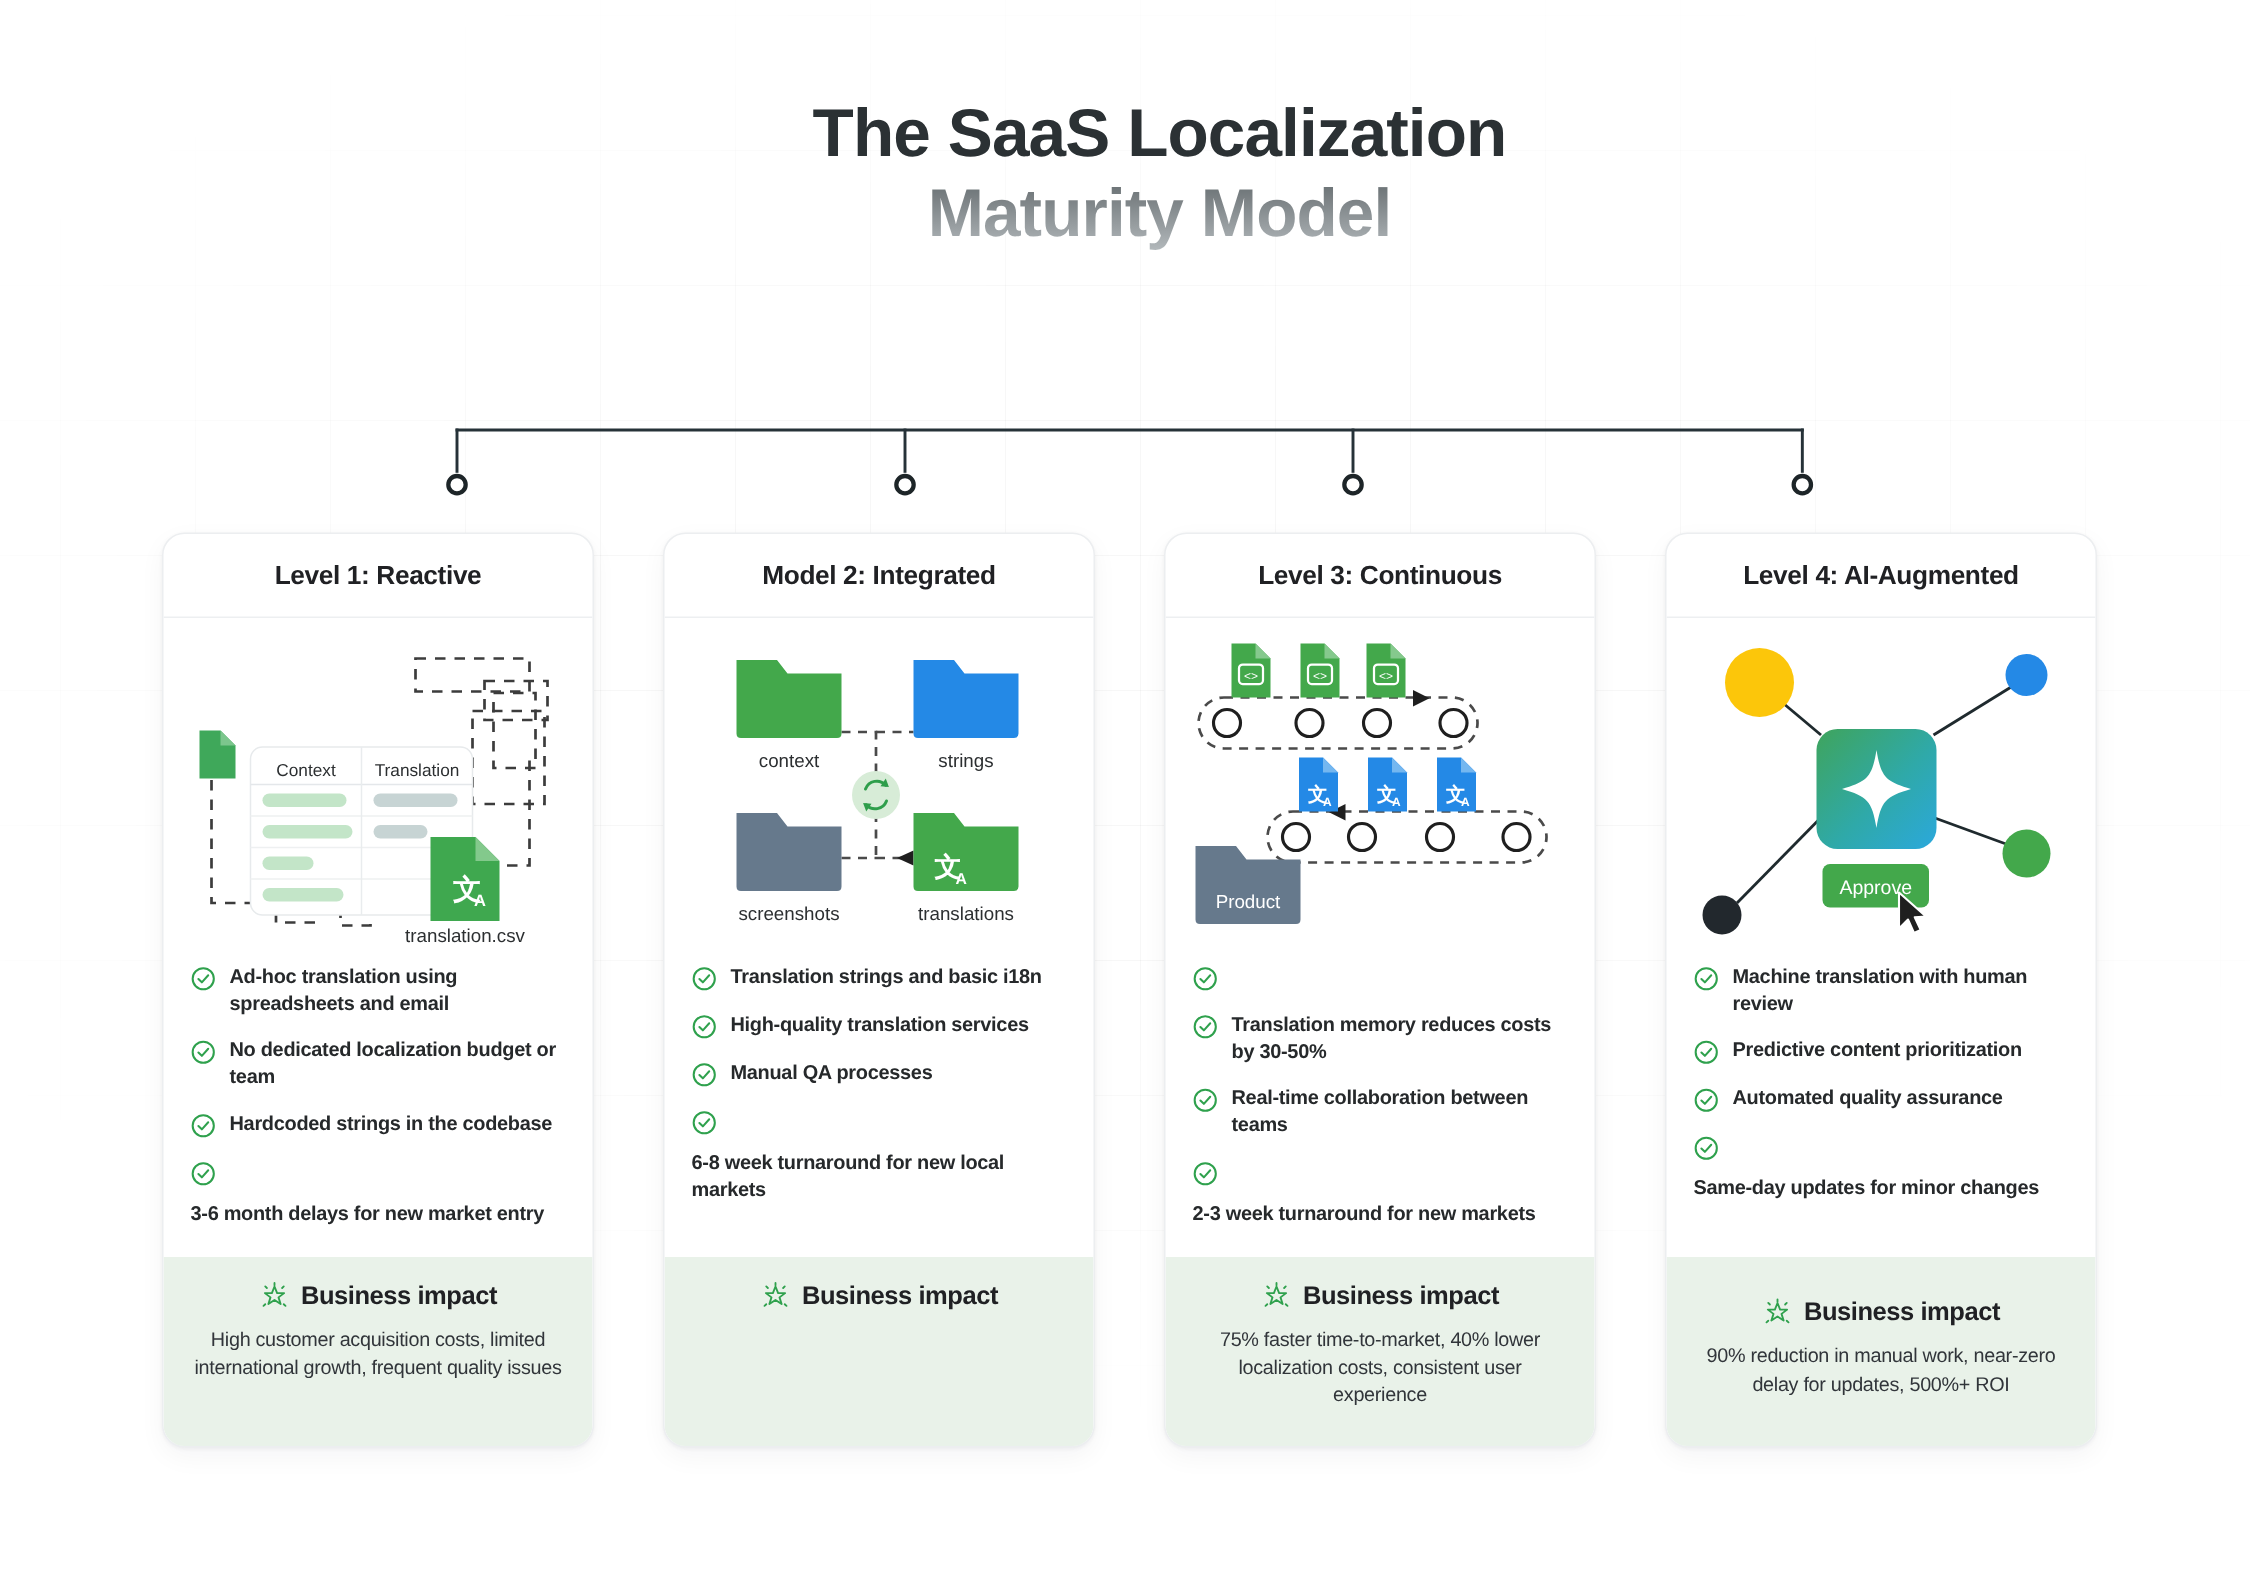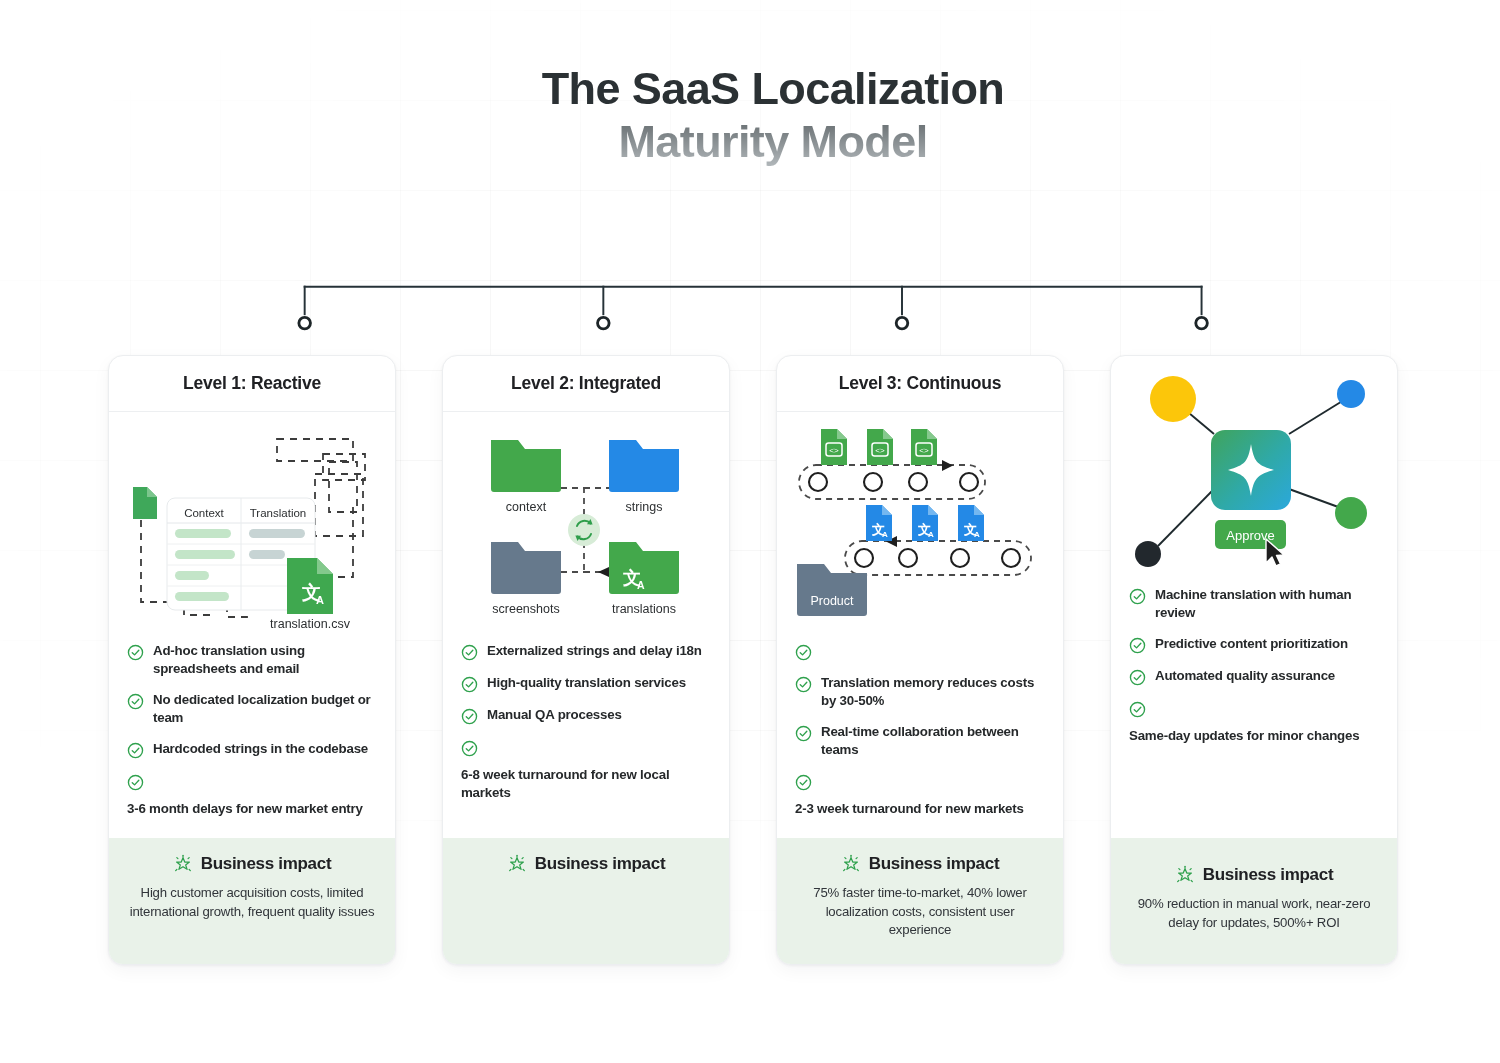--- a/index.html
+++ b/index.html
@@ -230,21 +230,21 @@
             <line x1="20.8" y1="19.9" x2="19.4" y2="18.6"></line>
           </g>
         </svg>
         <span class="foot-title">Business impact</span>
       </div>
       <div class="foot-body">High customer acquisition costs, limited international growth, frequent quality issues</div>
     </div>
   </div>
 
   <div class="card card-2">
-    <div class="card-head">Level 2: Integrated</div>
+    <div class="card-head">Model 2: Integrated</div>
     <div class="card-illo">
       <svg width="283" height="226" viewBox="0 0 283 226">
 
         <g stroke="#4a4a4a" stroke-width="1.8" fill="none" stroke-dasharray="6 5">
           <path d="M118 76 L141 76 L141 160"></path>
           <path d="M141 76 L166 76"></path>
           <path d="M118 160 L141 160"></path>
           <path d="M141 160 L158 160"></path>
         </g>
         <path d="M166 155 L155 160 L166 165 Z" fill="#1f1f1f"></path>
@@ -284,21 +284,21 @@
         </g>
       </svg>
     </div>
 
     <div class="card-bullets">
       <div class="bullet">
         <svg class="chk" width="17" height="17" viewBox="0 0 20 20">
             <circle cx="10" cy="10" r="8.3" fill="none" stroke="#2FA14D" stroke-width="1.6"></circle>
             <path d="M6.2 10.2 L8.9 12.8 L13.9 7.3" fill="none" stroke="#2FA14D" stroke-width="1.6" stroke-linecap="round" stroke-linejoin="round"></path>
           </svg>
-        <span class="btext">Externalized strings and delay i18n</span>
+        <span class="btext">Translation strings and basic i18n</span>
       </div>
       <div class="bullet">
         <svg class="chk" width="17" height="17" viewBox="0 0 20 20">
             <circle cx="10" cy="10" r="8.3" fill="none" stroke="#2FA14D" stroke-width="1.6"></circle>
             <path d="M6.2 10.2 L8.9 12.8 L13.9 7.3" fill="none" stroke="#2FA14D" stroke-width="1.6" stroke-linecap="round" stroke-linejoin="round"></path>
           </svg>
         <span class="btext">High-quality translation services</span>
       </div>
       <div class="bullet">
         <svg class="chk" width="17" height="17" viewBox="0 0 20 20">
@@ -451,20 +451,21 @@
             <line x1="20.8" y1="19.9" x2="19.4" y2="18.6"></line>
           </g>
         </svg>
         <span class="foot-title">Business impact</span>
       </div>
       <div class="foot-body">75% faster time-to-market, 40% lower localization costs, consistent user experience</div>
     </div>
   </div>
 
   <div class="card card-4">
+    <div class="card-head">Level 4: AI-Augmented</div>
     <div class="card-illo">
       <svg width="283" height="226" viewBox="0 0 283 226">
         <defs>
           <linearGradient id="aiGrad" x1="0" y1="0" x2="1" y2="1">
             <stop offset="0%" stop-color="#3FA45C"></stop>
             <stop offset="55%" stop-color="#2FA9A8"></stop>
             <stop offset="100%" stop-color="#2BA8DC"></stop>
           </linearGradient>
         </defs>
 

